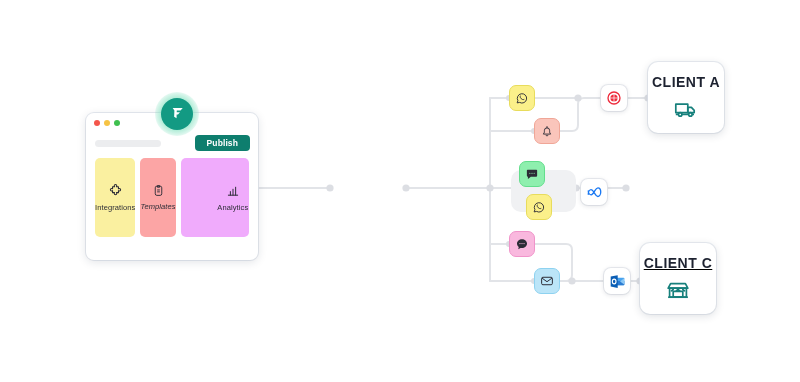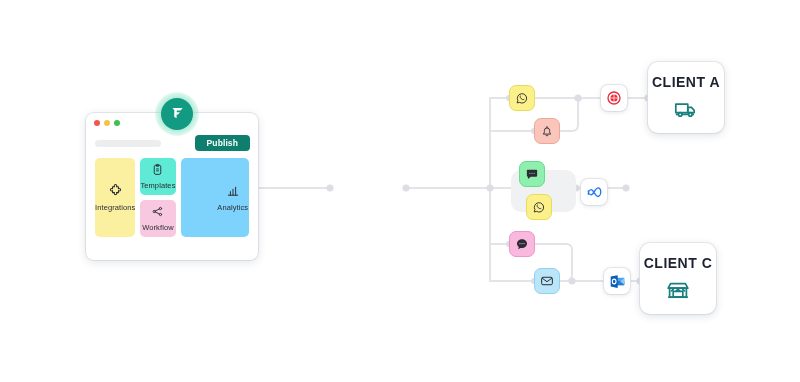--- a/index.html
+++ b/index.html
@@ -94,23 +94,23 @@
     flex-direction: column;
     align-items: center;
     justify-content: center;
     gap: 5px;
     color: #2C2C36;
     font-size: 7.5px;
     letter-spacing: .1px;
   }
   .tile-integrations { width: 47px; background: #FAF0A0; text-align: center; }
   .col-mid { display: flex; flex-direction: column; gap: 5px; width: 50px; }
-  .tile-templates { background: #5eead4; flex: 1; }
+  .tile-templates { background: #fca5a5; flex: 1; font-style: italic; }
   .tile-workflow { background: #F7C8E0; flex: 1; }
-  .tile-analytics { width: 50px; background: #7dd3fc; padding-left: 36px; }
+  .tile-analytics { width: 50px; background: #f0abfc; padding-left: 36px; }
   .tile svg { display: block; }
 
   
   .logo-wrap {
     position: absolute;
     left: 155px;
     top: 92px;
     width: 44px;
     height: 44px;
   }
@@ -150,21 +150,21 @@
     color: #1D2230;
     letter-spacing: .5px;
     text-align: left;
     line-height: 1.25;
   }
   .node svg { display: block; }
 
   #node-company { left: 330px; top: 152px; width: 76px; height: 71px; }
   #node-client-a { left: 648px; top: 62px;  width: 76px; height: 71px; }
   #node-client-b { left: 626px; top: 152px; width: 76px; height: 71px; }
-  #node-client-c { left: 640px; top: 243px; width: 76px; height: 71px; }
+  #node-client-c { left: 640px; top: 243px; width: 76px; height: 71px; text-decoration: underline; }
 
   
   .badge {
     position: absolute;
     width: 26px;
     height: 26px;
     border-radius: 7px;
     display: flex;
     align-items: center;
     justify-content: center;
@@ -289,31 +289,20 @@
         <div class="tile tile-templates">
           <span>
             <svg width="13" height="13" viewBox="0 0 24 24" fill="none" stroke="#2C2C36" stroke-width="1.7" stroke-linejoin="round">
               <rect x="6" y="4" width="12" height="17" rx="3"></rect>
               <path d="M10 3h4v3h-4z"></path>
               <path d="M9.5 11h5M9.5 14.5h5"></path>
             </svg>
           </span>
           <span>Templates</span>
         </div>
-        <div class="tile tile-workflow">
-          <span>
-            <svg width="13" height="13" viewBox="0 0 24 24" fill="none" stroke="#2C2C36" stroke-width="1.7" stroke-linecap="round">
-              <circle cx="6" cy="12" r="2.1"></circle>
-              <circle cx="17.5" cy="6.5" r="2.1"></circle>
-              <circle cx="17.5" cy="17.5" r="2.1"></circle>
-              <path d="M8 11 15.6 7.3M8 13l7.6 3.7"></path>
-            </svg>
-          </span>
-          <span>Workflow</span>
-        </div>
       </div>
 
       <div class="tile tile-analytics">
         <span>
           <svg width="14" height="14" viewBox="0 0 24 24" fill="none" stroke="#2C2C36" stroke-width="1.7" stroke-linecap="round">
             <path d="M4 19.2h16"></path>
             <path d="M7.5 19V13M12 19V9M16.5 19V5.5"></path>
           </svg>
         </span>
         <span>Analytics</span>

